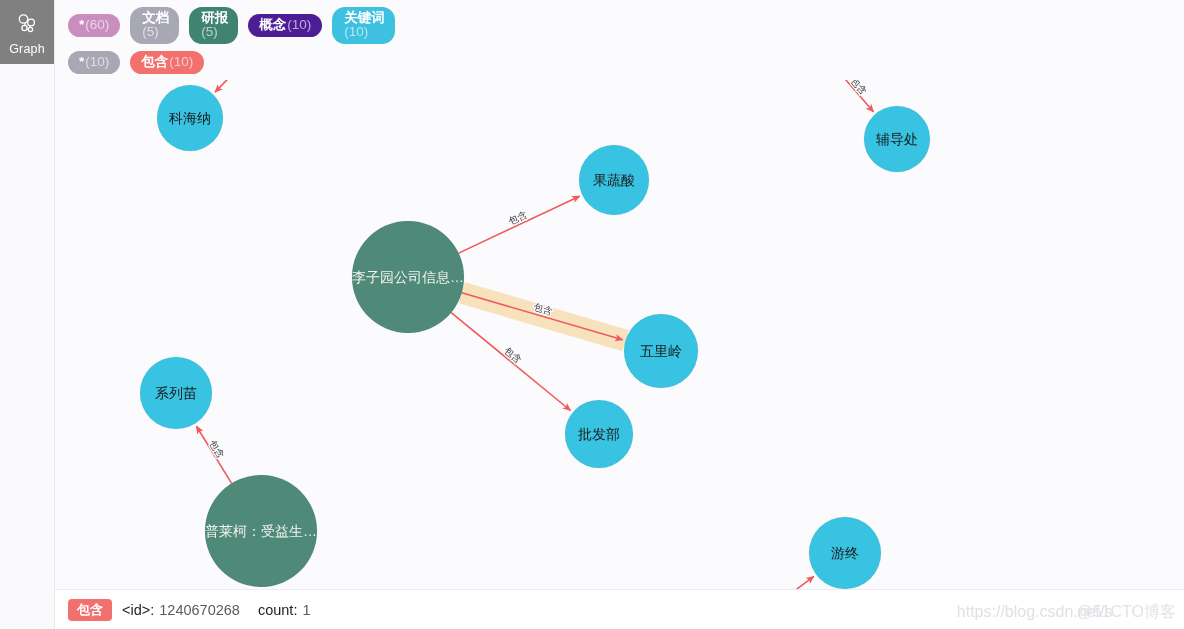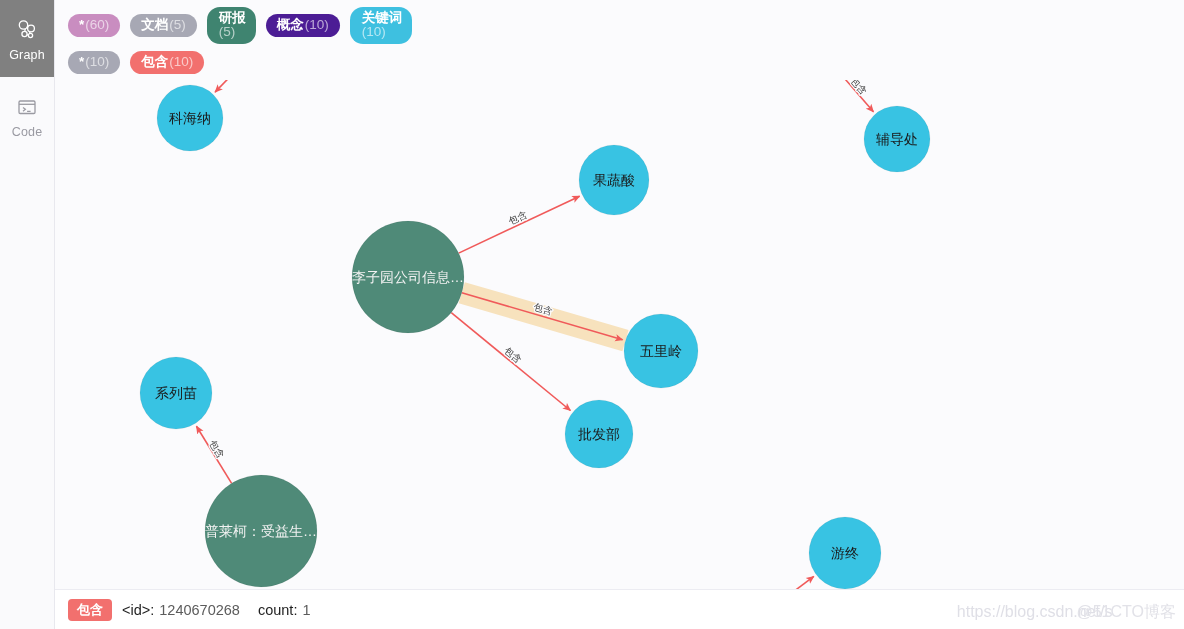--- a/index.html
+++ b/index.html
@@ -12,21 +12,21 @@
   }
   #app{position:relative;width:1184px;height:629px;overflow:hidden;background:#fbfbfd;}
 
   
   #sidebar{
     position:absolute;left:0;top:0;width:54px;height:629px;
     background:#fafafc;border-right:1px solid #e8e8ee;
     z-index:40;
   }
   .side-item{
-    width:54px;height:77px;
+    width:54px;height:64px;
     display:flex;flex-direction:column;align-items:center;justify-content:center;
     color:#9a9aa2;cursor:pointer;user-select:none;
   }
   .side-item.active{background:#808080;color:#ffffff;}
   .side-item .ico{height:30px;display:flex;align-items:center;justify-content:center;}
   .side-item .lbl{font-size:12.5px;margin-top:3px;letter-spacing:.2px;}
 
   
   #pillbar{
     position:absolute;left:54px;top:0;right:0;
@@ -105,30 +105,20 @@
           <circle cx="9.5" cy="16" r="2.6"></circle>
           <circle cx="15.5" cy="17.5" r="2.1"></circle>
           <path d="M11.6 9.2 L13 9.8 M10.2 11 L9.8 13.3 M11.8 16.6 L13.4 17.1 M14.6 13.4 L14.9 15.4"></path>
         </svg>
       </span>
       <span class="lbl">Graph</span>
     </div>
 
 
 
-    <div class="side-item">
-      <span class="ico">
-        <svg width="24" height="24" viewBox="0 0 24 24" fill="none" stroke="currentColor" stroke-width="1.3">
-          <rect x="4" y="6" width="16" height="12.5" rx="1.2"></rect>
-          <path d="M4 9.3 H20"></path>
-          <path d="M8 12.4 L10.4 14.3 L8 16.2 M12.1 16.4 H15.6" stroke-width="1.25"></path>
-        </svg>
-      </span>
-      <span class="lbl">Code</span>
-    </div>
   </nav>
 
   <div id="canvas">
     <svg id="gsvg" viewBox="0 0 1130 590">
       <defs>
         <marker id="arrow" viewBox="0 0 10 10" refX="9" refY="5" markerWidth="5.2" markerHeight="5.2" orient="auto-start-reverse">
           <path d="M0,0.6 L10,5 L0,9.4 L2.4,5 Z" fill="#f05a5a"></path>
         </marker>
       </defs>
       <g id="edge-layer">
@@ -170,21 +160,21 @@
         </g>
     </svg>
   </div>
 
   <div id="pillbar">
     <div class="pill-row" id="node-pill-row">
         <div class="pill" style="background: rgb(201, 141, 192);">
           <span class="pname">*</span>
           <span class="pcount">(60)</span>
         </div>
-        <div class="pill" style="background: rgb(167, 168, 180);">
+        <div class="pill" style="background: rgb(167, 168, 180); flex-direction: column;">
           <span class="pname">文档</span>
           <span class="pcount">(5)</span>
         </div>
         <div class="pill" style="background: rgb(63, 132, 112); flex-direction: column;">
           <span class="pname">研报</span>
           <span class="pcount">(5)</span>
         </div>
         <div class="pill" style="background: #4c1d95; align-items: center;">
           <span class="pname">概念</span>
           <span class="pcount">(10)</span>

